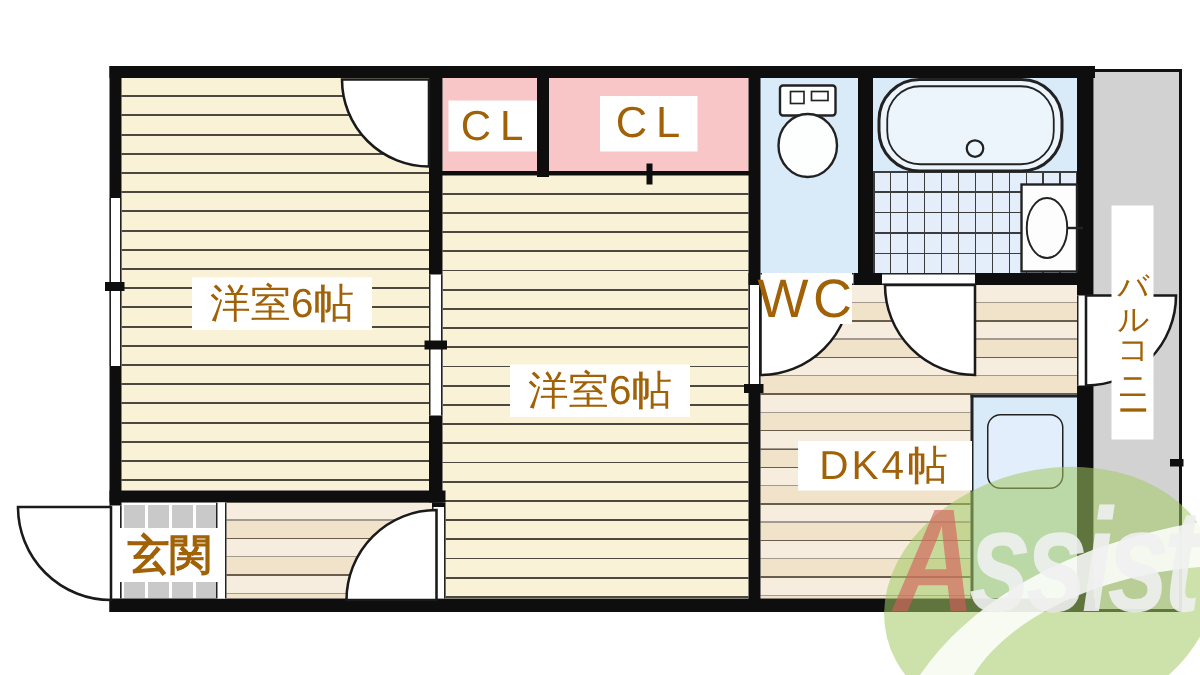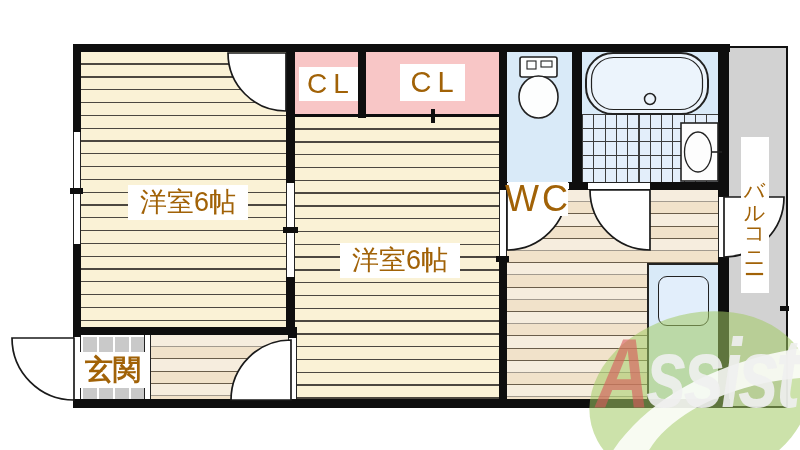--- a/index.html
+++ b/index.html
@@ -104,20 +104,21 @@
     </g>
     <g fill="#fdfdfd" stroke="#222">
       <rect x="681" y="123" width="37" height="58" stroke-width="1.6"></rect>
       <ellipse cx="698" cy="152" rx="13.5" ry="20" stroke-width="1.3"></ellipse>
       <line x1="711.5" y1="152" x2="722" y2="152" stroke-width="1.6"></line>
     </g>
   </svg>
 
   <div class="lbl" style="left:128px;top:185px;width:120px;height:35px;font-size:27px;">洋室6帖</div>
   <div class="lbl" style="left:340px;top:243px;width:120px;height:35px;font-size:27px;">洋室6帖</div>
+  <div class="lbl" style="left:532px;top:294px;width:116px;height:33px;font-size:27px;letter-spacing:2px;">DK4帖</div>
   <div class="lbl" style="left:299px;top:67px;width:54px;height:34px;font-size:28px;letter-spacing:6px;padding-left:5px;">CL</div>
   <div class="lbl" style="left:400px;top:64px;width:60px;height:37px;font-size:29px;letter-spacing:6px;padding-left:5px;">CL</div>
   <div class="lbl" style="left:508px;top:139px;width:60px;height:34px;font-size:36px;letter-spacing:3px;margin-top:43px;">WC</div>
   <div class="lbl" style="left:80px;top:352px;width:66px;height:36px;font-size:28px;font-weight:bold;">玄関</div>
   <div class="lbl vert" style="left:741px;top:137px;width:28px;height:156px;font-size:21px;">バルコニー</div>
 
   <svg width="800" height="450" style="pointer-events:none;">
     <ellipse cx="700" cy="398" rx="112" ry="85" transform="rotate(-14 700 398)" fill="#a3cb65" fill-opacity="0.55"></ellipse>
     <path d="M 612 452 C 648 398 716 362 800 348 L 800 378 C 726 384 668 416 648 452 Z" fill="#ffffff" fill-opacity="0.85"></path>
     <g transform="translate(596,407) scale(0.76,1)">

